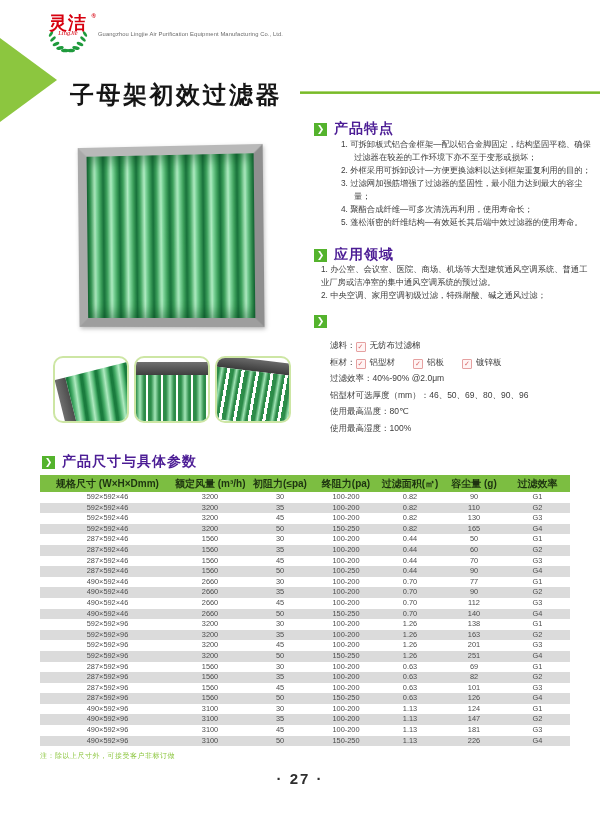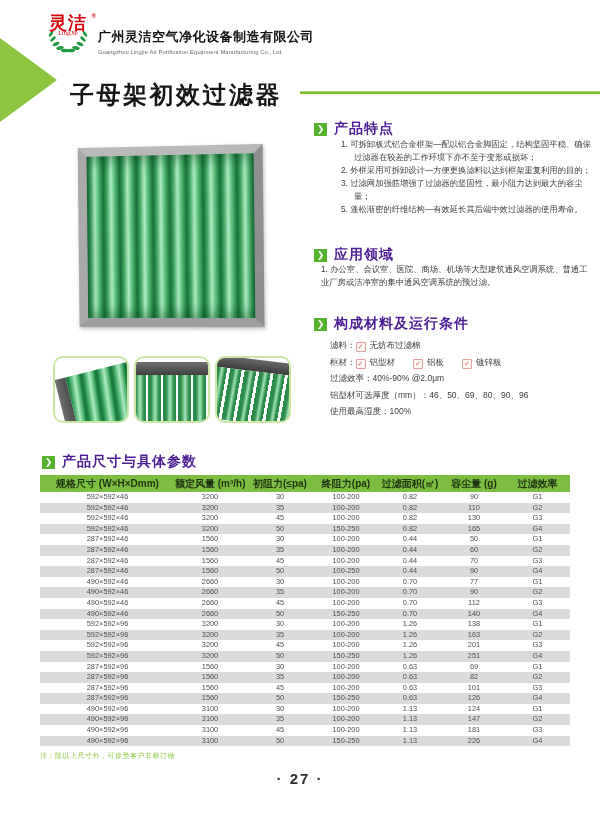--- a/index.html
+++ b/index.html
@@ -100,21 +100,20 @@
         <ellipse cx="19" cy="23.5" rx="4" ry="1.8"></ellipse>
         <ellipse cx="25" cy="23.5" rx="4" ry="1.8"></ellipse>
         <ellipse cx="30" cy="21" rx="3.8" ry="1.7" transform="rotate(13 30 21)"></ellipse>
         <ellipse cx="34" cy="17" rx="3.6" ry="1.6" transform="rotate(26 34 17)"></ellipse>
         <ellipse cx="37" cy="12" rx="3.4" ry="1.5" transform="rotate(42 37 12)"></ellipse>
         <ellipse cx="39" cy="7" rx="3.2" ry="1.4" transform="rotate(58 39 7)"></ellipse>
       </g>
     </svg>
   </div>
   <div class="company">
-    <div class="company-cn">广州灵洁空气净化设备制造有限公司</div>
     <div class="company-en">Guangzhou Lingjie Air Purification Equipment Manufacturing Co., Ltd.</div>
   </div>
 
   <div class="left-arrow"></div>
   <h1 class="page-title">子母架初效过滤器</h1>
   <div class="title-rule"></div>
 
   <div class="product-image">
     <div class="filter-frame">
       <div class="pleats"></div>
@@ -142,40 +141,42 @@
   </div>
 
   <div class="sec-head" style="left:314px;top:120px;">
     <span class="sec-icon">❯</span>
     <span class="sec-title">产品特点</span>
   </div>
   <div class="feat-list">
       <div class="feat-item"><span class="num">1. </span><span>可拆卸板式铝合金框架—配以铝合金脚固定，结构坚固平稳、确保过滤器在较差的工作环境下亦不至于变形或损坏；</span></div>
       <div class="feat-item"><span class="num">2. </span><span>外框采用可拆卸设计—方便更换滤料以达到框架重复利用的目的；</span></div>
       <div class="feat-item"><span class="num">3. </span><span>过滤网加强筋增强了过滤器的坚固性，最小阻力达到最大的容尘量；</span></div>
+      <div class="feat-item"><span class="num">4. </span><span>聚酯合成纤维—可多次清洗再利用，使用寿命长；</span></div>
       <div class="feat-item"><span class="num">5. </span><span>蓬松渐密的纤维结构—有效延长其后端中效过滤器的使用寿命。</span></div>
     </div>
 
   <div class="sec-head" style="left:314px;top:246px;">
     <span class="sec-icon">❯</span>
     <span class="sec-title">应用领域</span>
   </div>
   <div class="app-list">
       <div class="app-item"><span class="num">1. </span><span>办公室、会议室、医院、商场、机场等大型建筑通风空调系统、普通工业厂房或洁净室的集中通风空调系统的预过滤。</span></div>
+      <div class="app-item"><span class="num">2. </span><span>中央空调、家用空调初级过滤，特殊耐酸、碱之通风过滤；</span></div>
     </div>
 
   <div class="sec-head" style="left:314px;top:315px;">
     <span class="sec-icon">❯</span>
-    <span class="sec-title">构成材料及运行条件</span>
   </div>
   <div class="mat-list">
       <div class="mat-row"><span class="mat-label">滤料：</span><span class="mat-opt"><span class="cbx">✓</span><span>无纺布过滤棉</span></span></div>
       <div class="mat-row"><span class="mat-label">框材：</span><span class="mat-opt"><span class="cbx">✓</span><span>铝型材</span></span><span class="mat-opt"><span class="cbx">✓</span><span>铝板</span></span><span class="mat-opt"><span class="cbx">✓</span><span>镀锌板</span></span></div>
       <div class="mat-row"><span class="mat-label">过滤效率：</span><span>40%-90% @2.0μm</span></div>
       <div class="mat-row"><span class="mat-label">铝型材可选厚度（mm）：</span><span>46、50、69、80、90、96</span></div>
+      <div class="mat-row"><span class="mat-label">使用最高温度：</span><span>80℃</span></div>
       <div class="mat-row"><span class="mat-label">使用最高湿度：</span><span>100%</span></div>
     </div>
 
   <div class="sec-head spec-head">
     <span class="sec-icon">❯</span>
     <span class="sec-title">产品尺寸与具体参数</span>
   </div>
   <table class="spec-table">
     <colgroup>
       <col style="width:135px">

